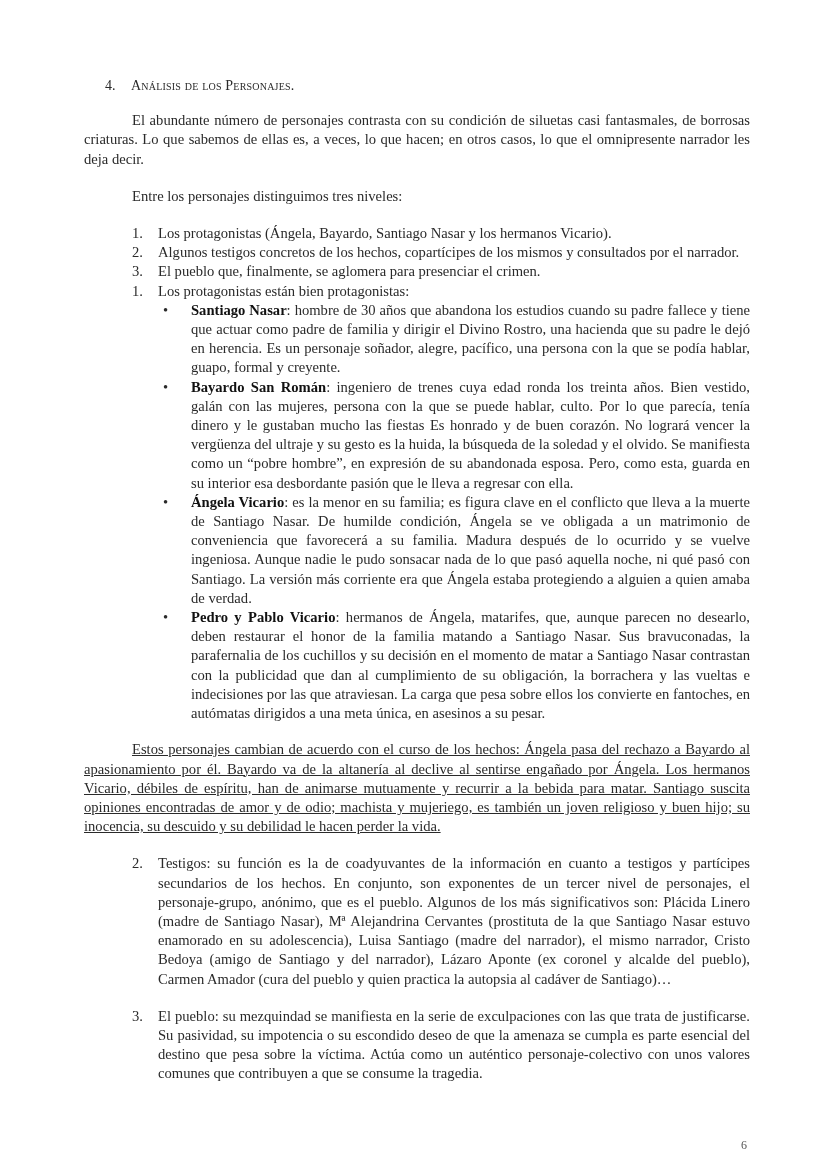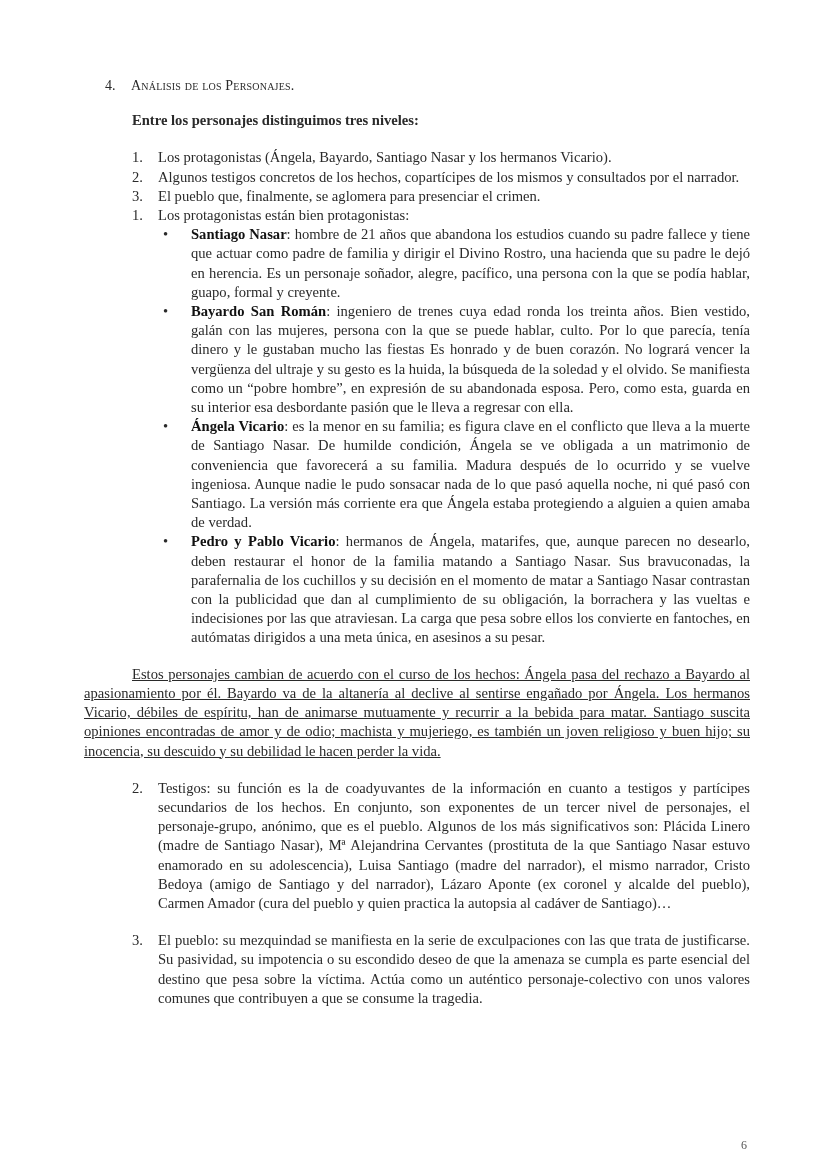--- a/index.html
+++ b/index.html
@@ -34,21 +34,21 @@
       font-variant: small-caps;
       letter-spacing: 0.2px;
     }
     p {
       margin: 0;
       text-align: justify;
     }
     .indent { text-indent: 48px; }
     .intro { margin-bottom: 18px; }
     .levels-title {
-      font-weight: bold;
+      font-weight: normal;
       margin-left: 48px;
       margin-bottom: 18px;
     }
     ol.plain {
       list-style: none;
       margin: 0;
       padding: 0;
     }
     .num-item {
       display: flex;
@@ -90,20 +90,21 @@
 </head>
 <body>
 
 <div class="page">
 
   <div class="heading">
     <span class="num">4.</span>
     <span class="title">Análisis de los Personajes.</span>
   </div>
 
+  <p class="indent intro">El abundante número de personajes contrasta con su condición de siluetas casi fantasmales, de borrosas criaturas. Lo que sabemos de ellas es, a veces, lo que hacen; en otros casos, lo que el omnipresente narrador les deja decir.</p>
 
   <div class="levels-title">Entre los personajes distinguimos tres niveles:</div>
 
   <ol class="plain levels">
     <li class="num-item">
       <span class="n">1.</span>
       <span class="t">Los protagonistas (Ángela, Bayardo, Santiago Nasar y los hermanos Vicario).</span>
     </li>
     <li class="num-item">
       <span class="n">2.</span>
@@ -116,21 +117,21 @@
   </ol>
 
   <div class="protag-block">
     <div class="num-item">
       <span class="n">1.</span>
       <span class="t">Los protagonistas están bien protagonistas:</span>
     </div>
     <ul class="chars">
       <li>
         <span class="bullet">•</span>
-        <span class="body"><b>Santiago Nasar</b><span>: hombre de 21 años que abandona los estudios cuando su padre fallece y tiene que actuar como padre de familia y dirigir el Divino Rostro, una hacienda que su padre le dejó en herencia. Es un personaje soñador, alegre, pacífico, una persona con la que se podía hablar, guapo, formal y creyente.</span></span>
+        <span class="body"><b>Santiago Nasar</b><span>: hombre de 30 años que abandona los estudios cuando su padre fallece y tiene que actuar como padre de familia y dirigir el Divino Rostro, una hacienda que su padre le dejó en herencia. Es un personaje soñador, alegre, pacífico, una persona con la que se podía hablar, guapo, formal y creyente.</span></span>
       </li>
       <li>
         <span class="bullet">•</span>
         <span class="body"><b>Bayardo San Román</b><span>: ingeniero de trenes cuya edad ronda los treinta años. Bien vestido, galán con las mujeres, persona con la que se puede hablar, culto. Por lo que parecía, tenía dinero y le gustaban mucho las fiestas Es honrado y de buen corazón. No logrará vencer la vergüenza del ultraje y su gesto es la huida, la búsqueda de la soledad y el olvido. Se manifiesta como un “pobre hombre”, en expresión de su abandonada esposa. Pero, como esta, guarda en su interior esa desbordante pasión que le lleva a regresar con ella.</span></span>
       </li>
       <li>
         <span class="bullet">•</span>
         <span class="body"><b>Ángela Vicario</b><span>: es la menor en su familia; es figura clave en el conflicto que lleva a la muerte de Santiago Nasar. De humilde condición, Ángela se ve obligada a un matrimonio de conveniencia que favorecerá a su familia. Madura después de lo ocurrido y se vuelve ingeniosa. Aunque nadie le pudo sonsacar nada de lo que pasó aquella noche, ni qué pasó con Santiago. La versión más corriente era que Ángela estaba protegiendo a alguien a quien amaba de verdad.</span></span>
       </li>
       <li>

